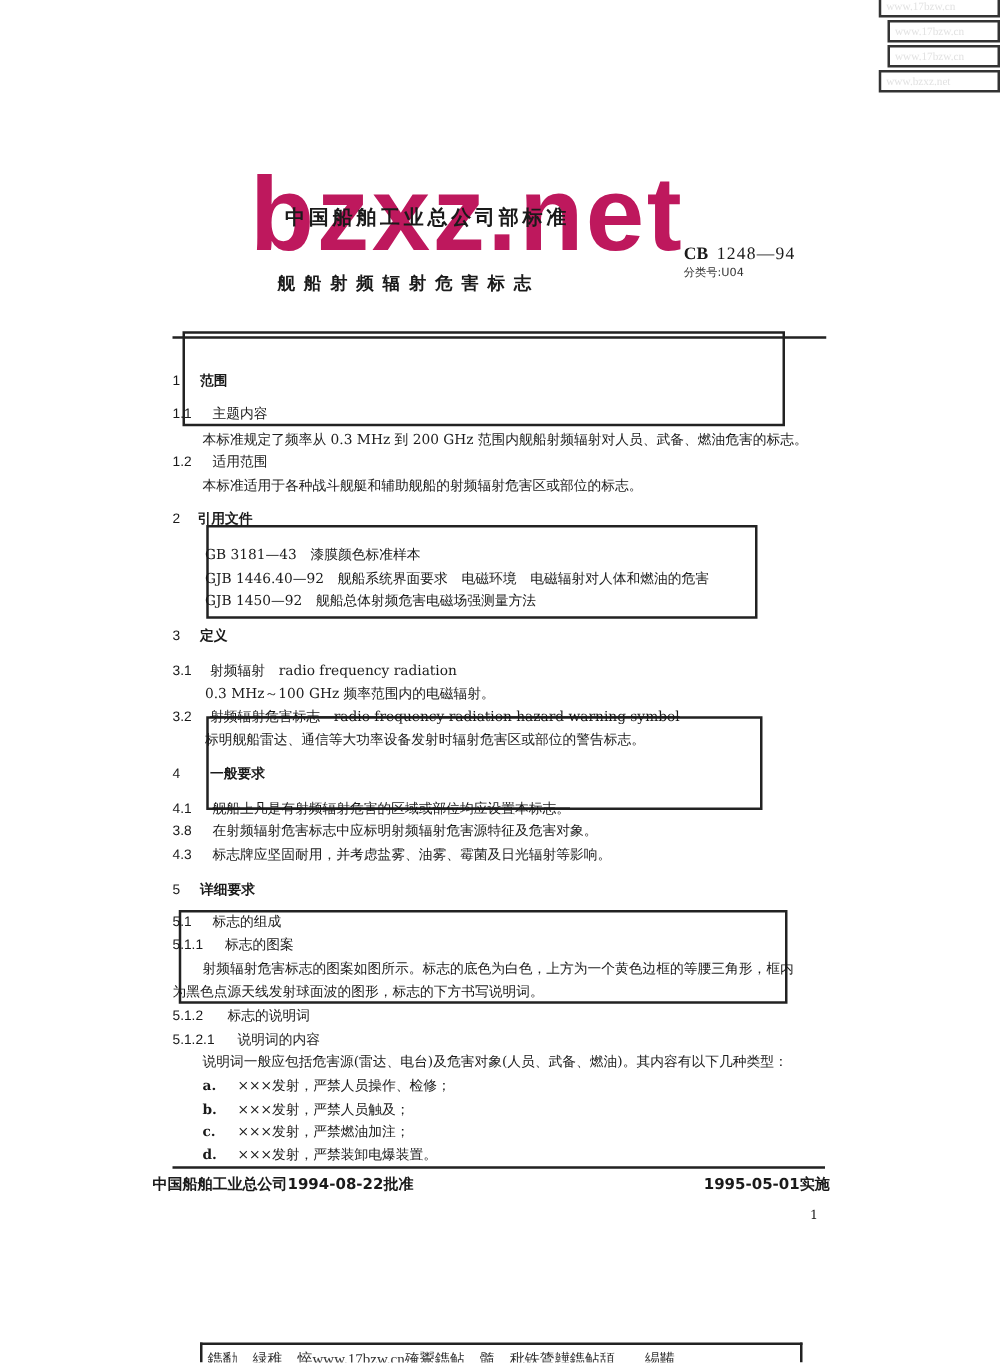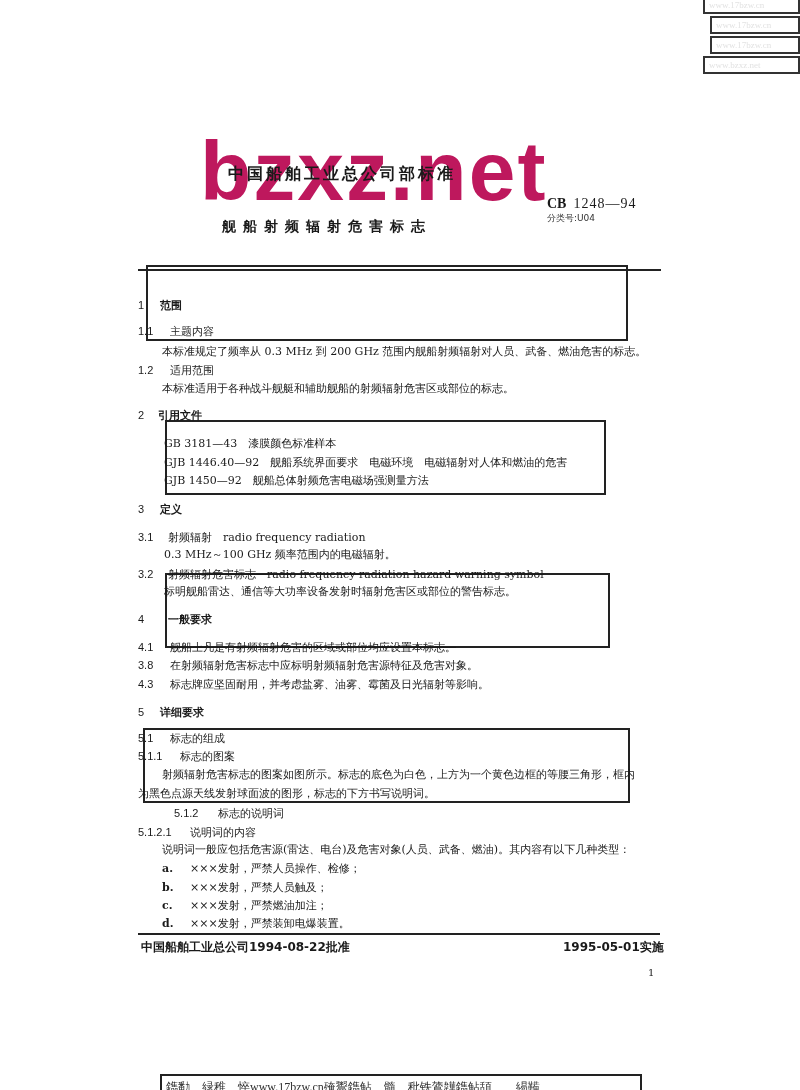--- a/index.html
+++ b/index.html
@@ -114,38 +114,38 @@
 </div>
 <div class="sec" style="left:138px; top:731px;">
   <span class="num" style="width:32px;">5.1</span><span>标志的组成</span>
 </div>
 <div class="sec" style="left:138px; top:749px;">
   <span class="num" style="width:42px;">5.1.1</span><span>标志的图案</span>
 </div>
 <div class="sec" style="left:162px; top:768px;">射频辐射危害标志的图案如图所示。标志的底色为白色，上方为一个黄色边框的等腰三角形，框内</div>
 <div class="sec" style="left:138px; top:787px;">为黑色点源天线发射球面波的图形，标志的下方书写说明词。</div>
 <div class="sec" style="left:138px; top:806px;">
-  <span class="num" style="width:44px;margin-left:36px;">5.1.2</span><span>标志的说明词</span>
+  <span class="num" style="width:44px;">5.1.2</span><span>标志的说明词</span>
 </div>
 <div class="sec" style="left:138px; top:825px;">
   <span class="num" style="width:52px;">5.1.2.1</span><span>说明词的内容</span>
 </div>
 <div class="sec" style="left:162px; top:843px;">说明词一般应包括危害源(雷达、电台)及危害对象(人员、武备、燃油)。其内容有以下几种类型：</div>
 
 <div class="sec" style="left:162px; top:862px;">
   <span style="display:inline-block; width:28px; font-weight:bold;">a.</span><span>×××发射，严禁人员操作、检修；</span>
 </div>
 <div class="sec" style="left:162px; top:881px;">
   <span style="display:inline-block; width:28px; font-weight:bold;">b.</span><span>×××发射，严禁人员触及；</span>
 </div>
 <div class="sec" style="left:162px; top:899px;">
   <span style="display:inline-block; width:28px; font-weight:bold;">c.</span><span>×××发射，严禁燃油加注；</span>
 </div>
 <div class="sec" style="left:162px; top:917px;">
   <span style="display:inline-block; width:28px; font-weight:bold;">d.</span><span>×××发射，严禁装卸电爆装置。</span>
 </div>
 
 <div class="hline" style="left:138px; top:933px; width:522px;"></div>
-<div class="abs foot" style="left:141px; top:939px;">中国船舶工业总公司1994-08-22批准</div>
+<div class="abs foot" style="left:122px; top:939px;">中国船舶工业总公司1994-08-22批准</div>
 <div class="abs foot" style="left:563px; top:939px;">1995-05-01实施</div>
 <div class="abs" style="left:648px; top:967px; font-size:10px;">1</div>
 
 <div class="bottom-bar"><span>鐫勫　緑稚　悴www.17bzw.cn殗鬻鐫鲇　髓　秕铁鷟韡鐫鲇頢　　緆鞴</span></div>
 
 </body></html>

